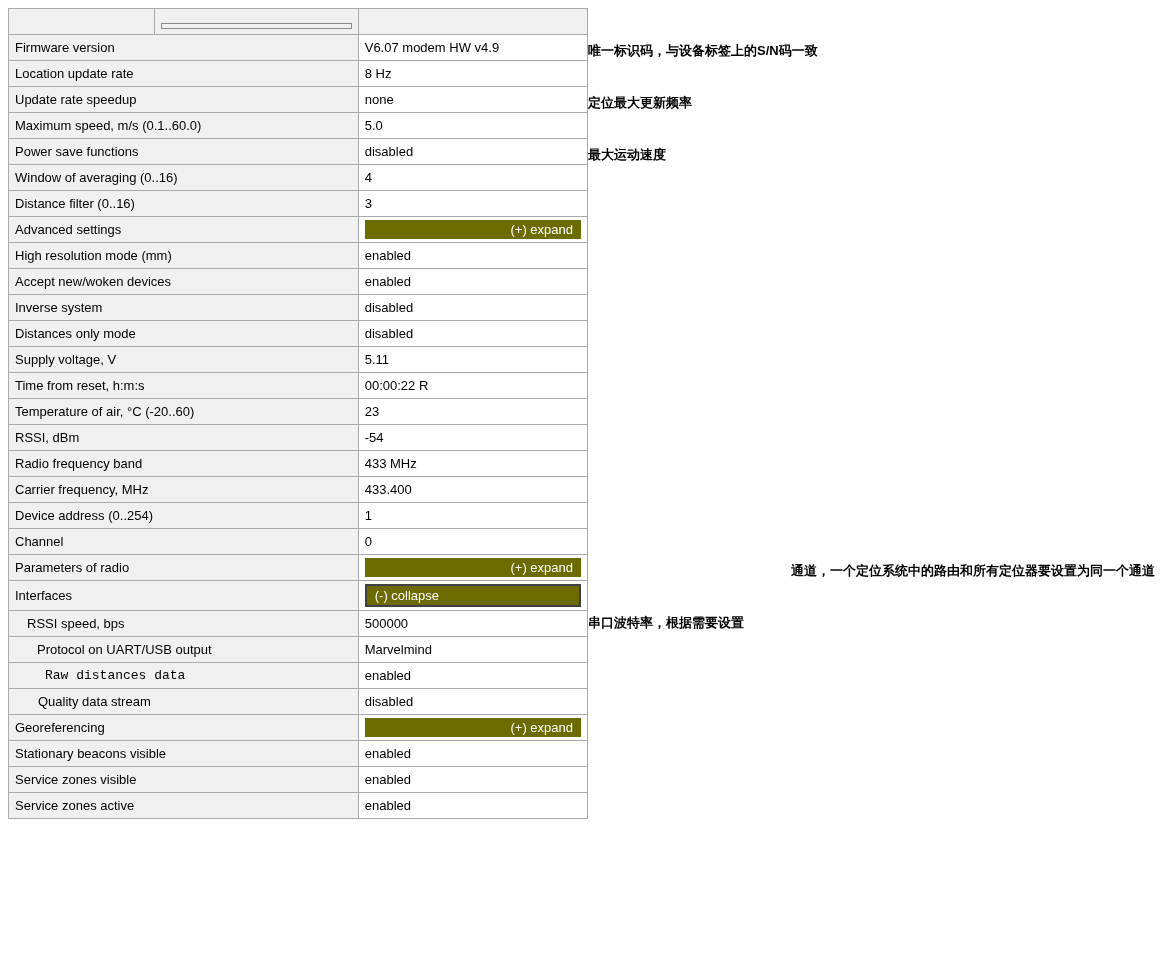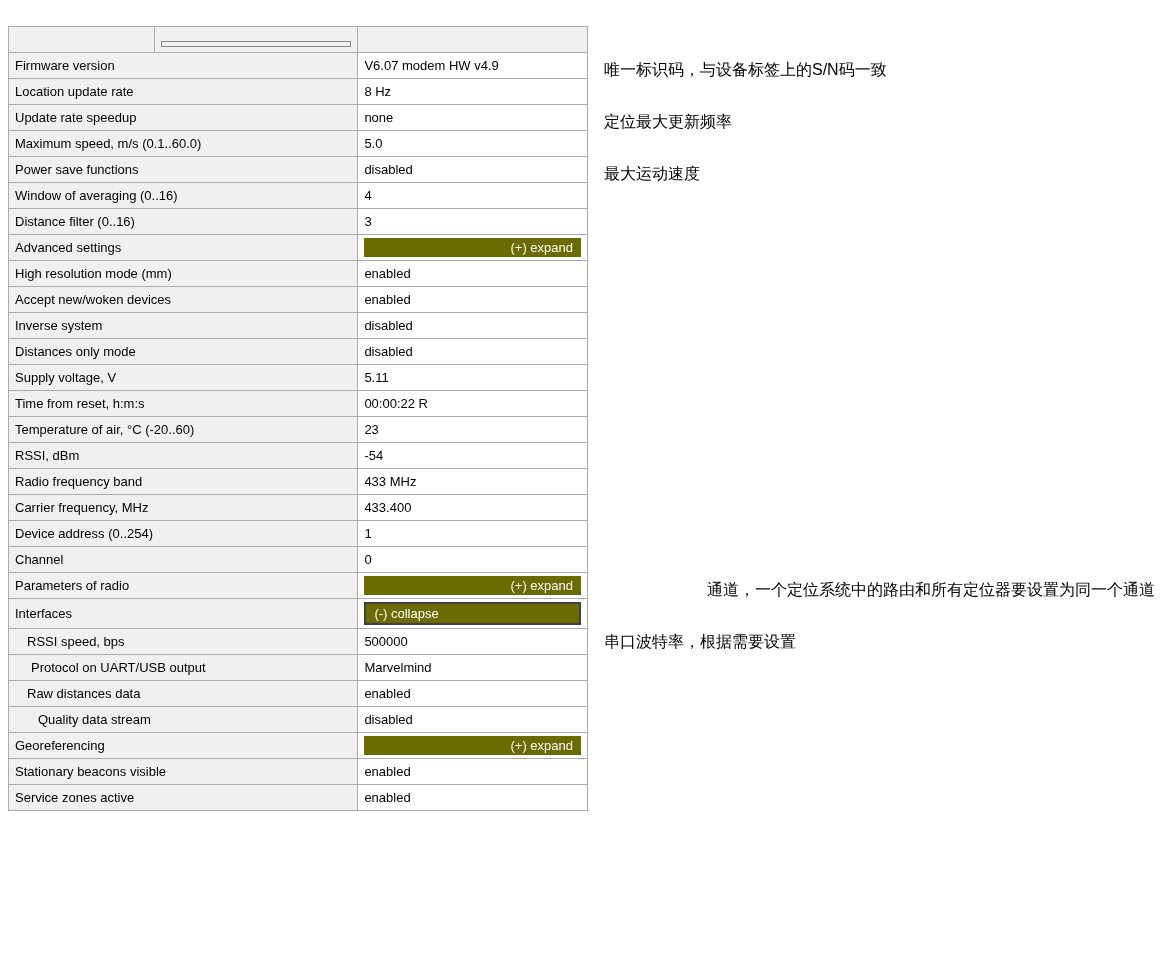--- a/index.html
+++ b/index.html
@@ -6,32 +6,31 @@
     body {
       font-family: Arial, sans-serif;
       font-size: 13px;
       background: #fff;
       color: #000;
     }
     .container {
       display: flex;
       flex-direction: row;
       padding: 8px;
-      gap: 16px;
-      margin-top: 18px;
     }
     .table-section {
       width: 580px;
       flex-shrink: 0;
     }
     .notes-section {
       flex: 1;
       padding-top: 4px;
-      font-size: 16px;
+      font-size: 13px;
       color: #000;
+      font-weight: bold;
     }
     table {
       border-collapse: collapse;
       width: 100%;
     }
     td {
       border: 1px solid #aaa;
       padding: 3px 6px;
       height: 26px;
       vertical-align: middle;
@@ -190,37 +189,41 @@
           </tr>
           <tr>
             <td class="col-label" colspan="2">Interfaces</td>
             <td class="col-value"><button class="collapse-btn">(-) collapse</button></td>
           </tr>
           <tr class="indented">
             <td class="col-label" colspan="2" style="padding-left: 18px;">RSSI speed, bps</td>
             <td class="col-value">500000</td>
           </tr>
           <tr class="indented">
-            <td class="col-label" colspan="2" style="padding-left: 22px;">Protocol on UART/USB output</td>
+            <td class="col-label" colspan="2" style="padding-left: 28px;">Protocol on UART/USB output</td>
             <td class="col-value">Marvelmind</td>
           </tr>
           <tr class="indented">
-            <td class="col-label" colspan="2" style="padding-left: 18px;">Raw distances data</td>
+            <td class="col-label" colspan="2" style="padding-left: 36px; font-family: Liberation Mono, monospace;">Raw distances data</td>
             <td class="col-value">enabled</td>
           </tr>
           <tr class="indented">
             <td class="col-label" colspan="2" style="padding-left: 29px;">Quality data stream</td>
             <td class="col-value">disabled</td>
           </tr>
           <tr>
             <td class="col-label" colspan="2">Georeferencing</td>
             <td class="col-value"><button class="expand-btn">(+) expand</button></td>
           </tr>
           <tr>
             <td class="col-label" colspan="2">Stationary beacons visible</td>
+            <td class="col-value">enabled</td>
+          </tr>
+          <tr>
+            <td class="col-label" colspan="2">Service zones visible</td>
             <td class="col-value">enabled</td>
           </tr>
           <tr>
             <td class="col-label" colspan="2">Service zones active</td>
             <td class="col-value">enabled</td>
           </tr>
         </tbody>
     </table>
   </div>
   <div class="notes-section">

